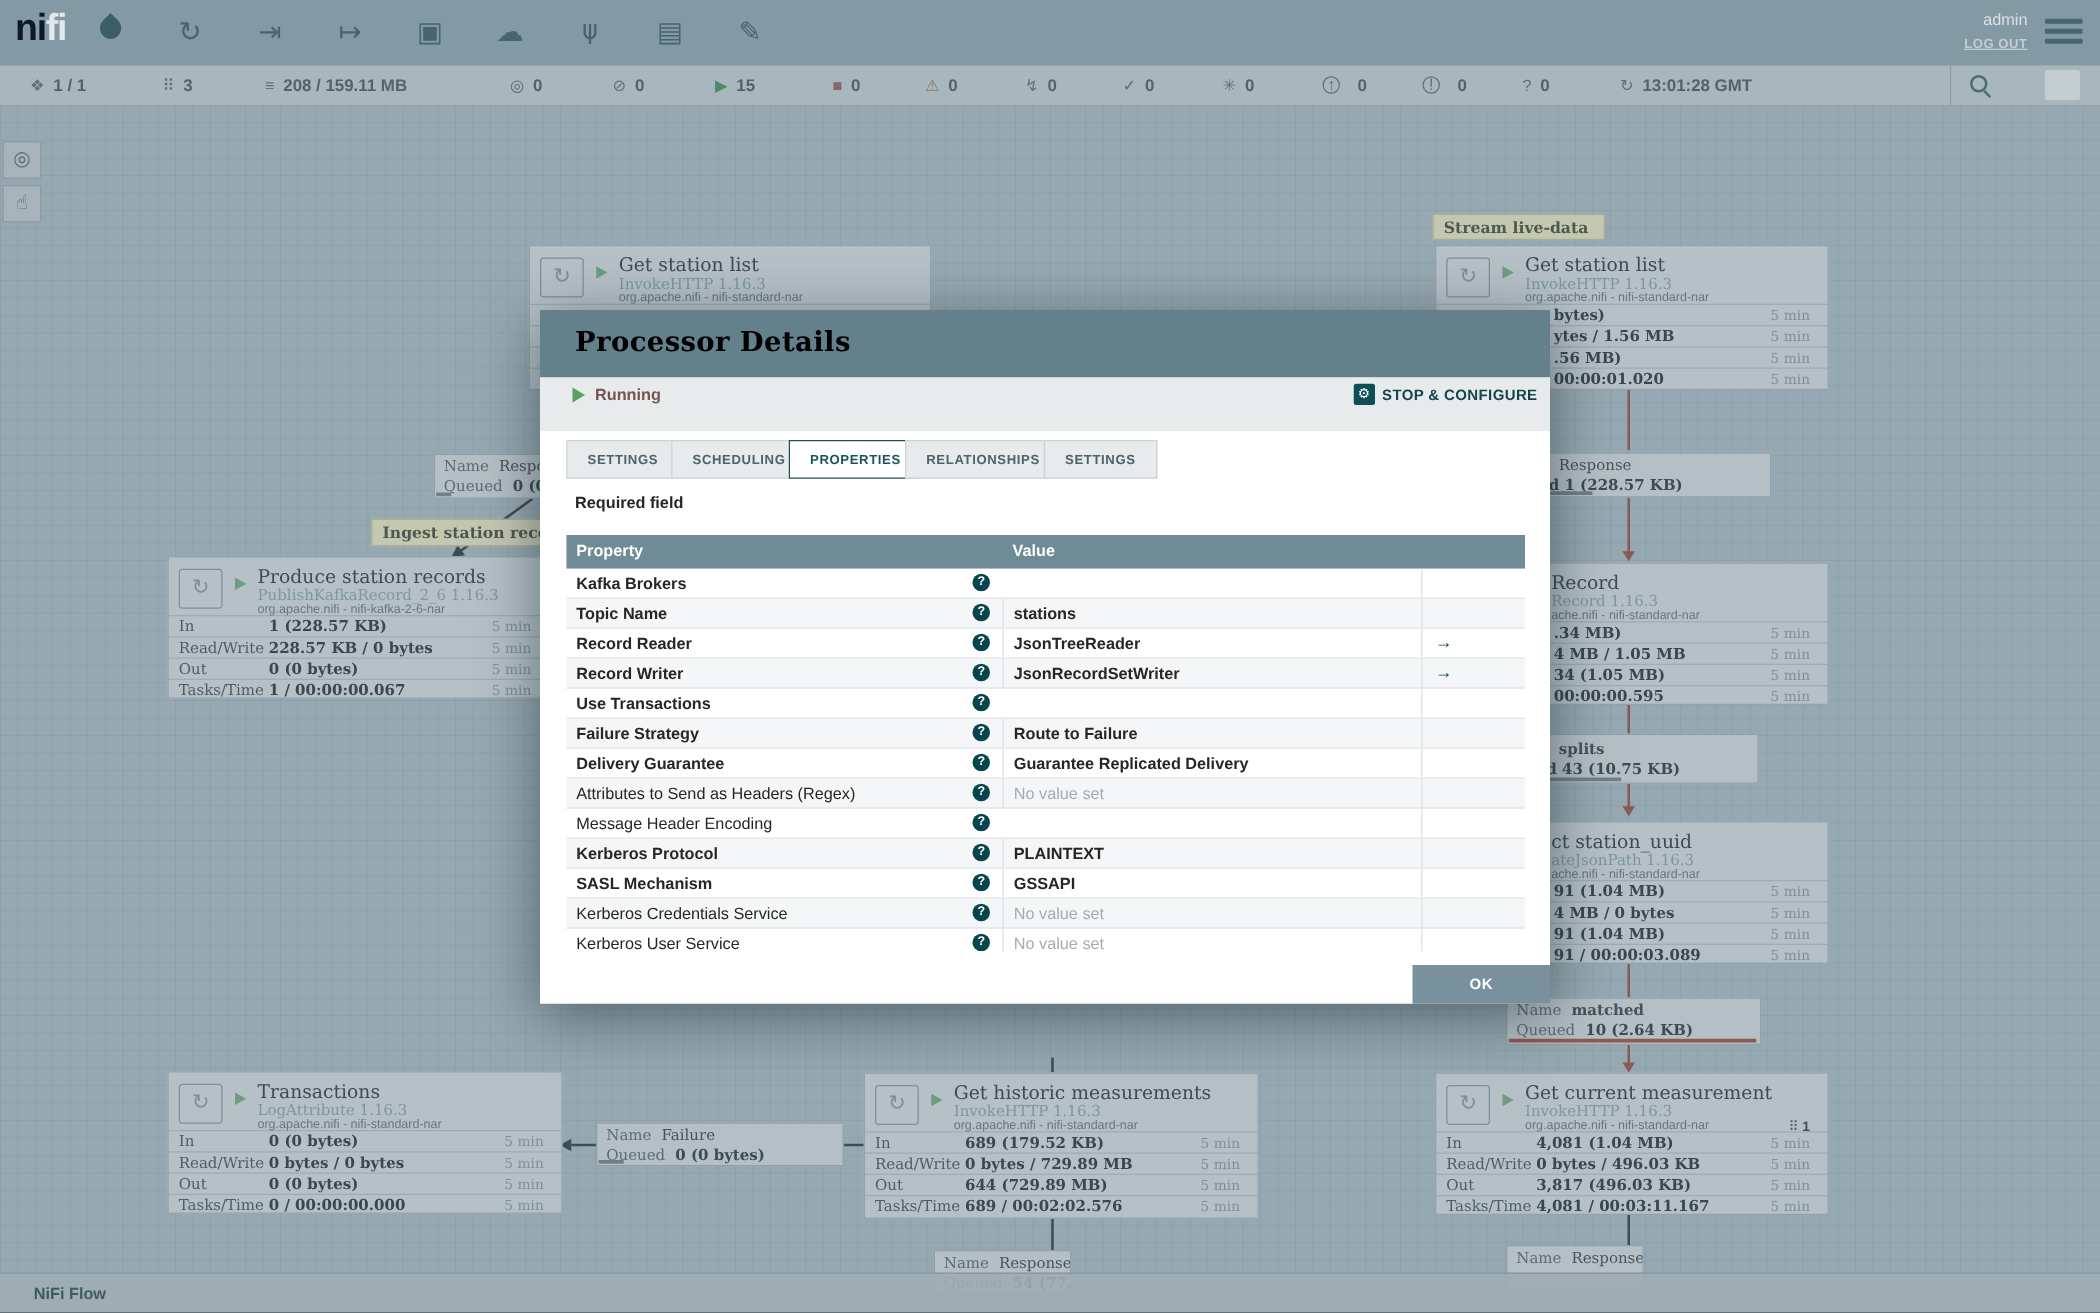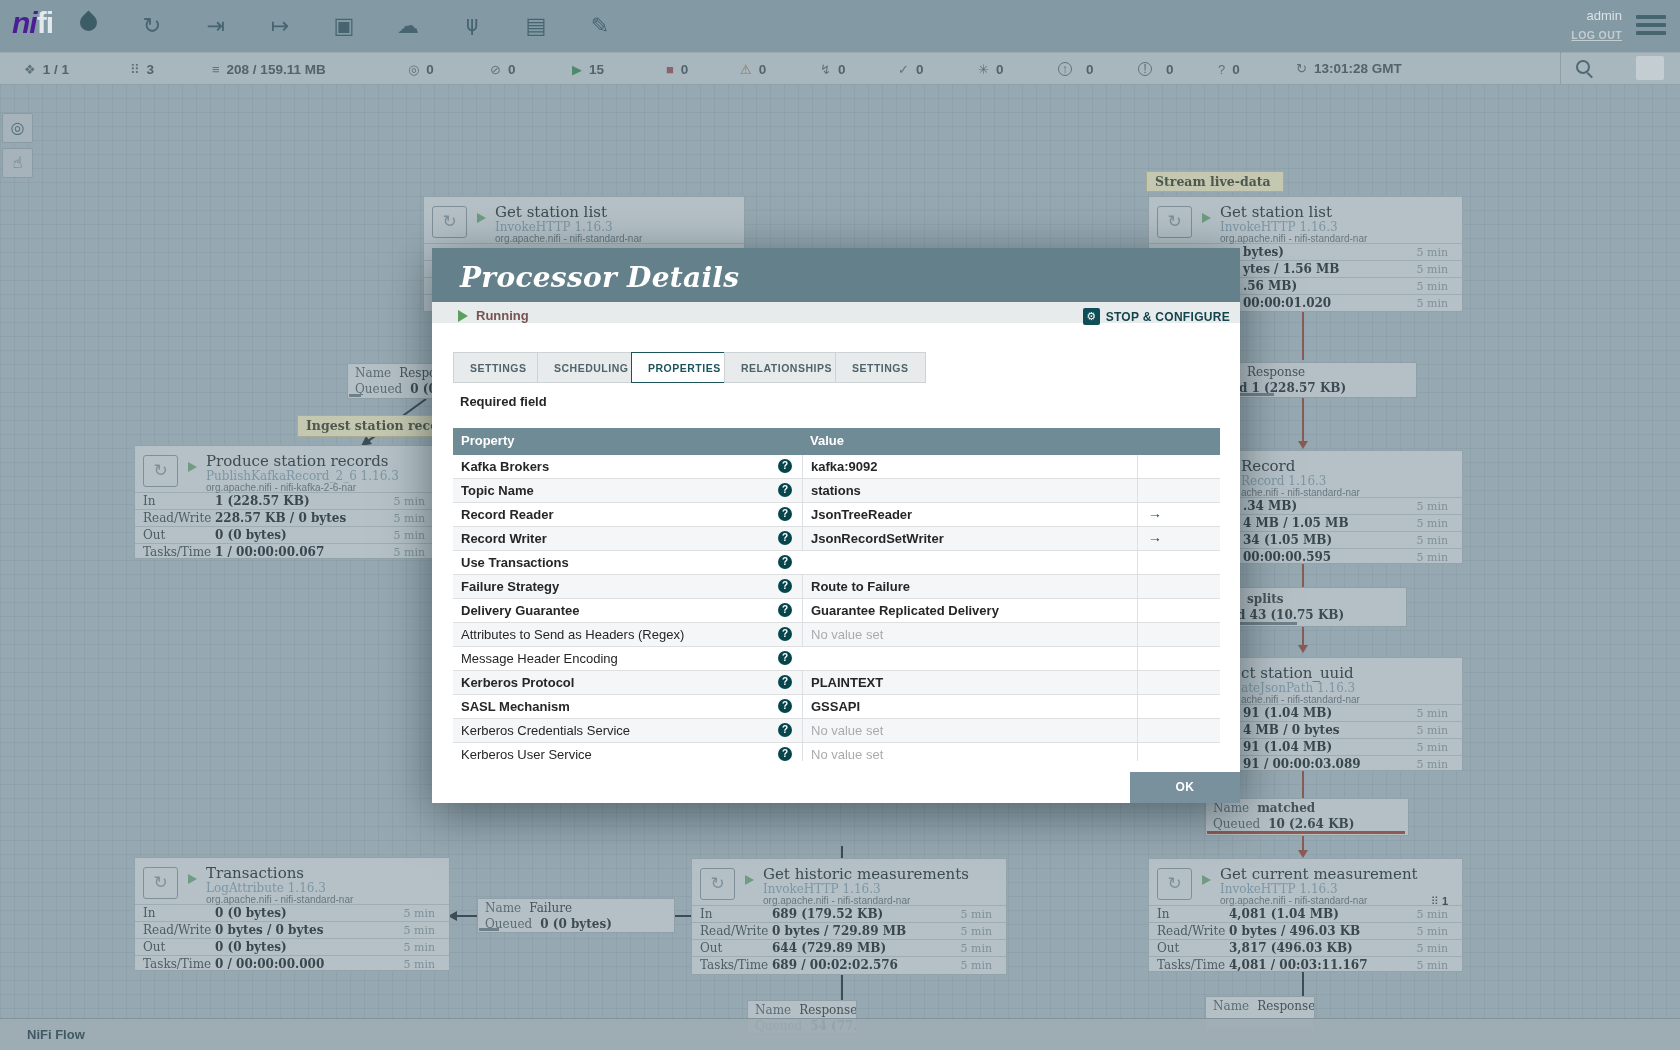--- a/index.html
+++ b/index.html
@@ -3,21 +3,21 @@
 <meta charset="utf-8">
 <style>
   html,body{margin:0;padding:0;background:#2e3a40;}
   #screen{position:relative;width:1680px;height:1050px;overflow:hidden;
     font-family:"Liberation Sans","DejaVu Sans",sans-serif;background:#96a8b1;}
   .abs{position:absolute;}
 
   
   #topbar{left:0;top:0;width:1680px;height:52px;background:#8399a4;}
   #logo{left:12px;top:6px;font-size:30px;font-weight:bold;letter-spacing:-1px;}
-  #logo .ni{color:#4c1d95;font-style:italic;} #logo .fi{color:#e2e9ec;}
+  #logo .ni{color:#0f172a;} #logo .fi{color:#e2e9ec;}
   #drop{left:80px;top:14px;width:17px;height:17px;background:#3c5d66;
     border-radius:0 50% 50% 50%;transform:rotate(45deg);}
   .tbicon{top:9px;width:40px;height:34px;color:#476570;font-size:22px;line-height:34px;text-align:center;}
   #user{right:58px;top:8px;color:#dbe2e5;font-size:13px;text-align:right;}
   #logout{right:58px;top:29px;color:#c2cdd2;font-size:10.5px;font-weight:bold;letter-spacing:.4px;text-decoration:underline;text-align:right;}
   #burger{right:14px;top:15px;width:30px;}
   #burger div{height:4px;background:#47656f;border-radius:1px;margin-bottom:4px;}
 
   
   #statusbar{left:0;top:52px;width:1680px;height:32px;background:#a8b6bd;border-top:1px solid rgba(0,0,0,.07);box-sizing:border-box;}
@@ -89,23 +89,23 @@
 
   
   #breadcrumb{left:0;top:1018px;width:1680px;height:32px;background:rgba(158,172,180,.9);
     border-top:1px solid rgba(90,110,120,.4);box-sizing:border-box;z-index:5;}
   #breadcrumb span{position:absolute;left:27px;top:8px;font-size:13px;font-weight:bold;color:#3f5a64;}
 
   
   #dialog{left:432px;top:248px;width:808px;height:555px;background:#ffffff;z-index:10;
     box-shadow:0 10px 45px rgba(10,25,32,.5);}
   #dlg-header{left:0;top:0;width:808px;height:54px;background:#64808a;}
-  #dlg-title{left:28px;top:13px;font-family:"DejaVu Serif",serif;font-size:28px;font-weight:bold;
-    color:#ffffff;letter-spacing:.3px;font-style:italic;}
-  #dlg-status{left:0;top:54px;width:808px;height:21px;background:#e7ebec;}
+  #dlg-title{left:28px;top:13px;font-family:"DejaVu Serif",serif;font-size:22px;font-weight:bold;
+    color:#000000;letter-spacing:.3px;}
+  #dlg-status{left:0;top:54px;width:808px;height:43px;background:#e7ebec;}
   #run-tri{left:26px;top:8px;width:0;height:0;border-left:10px solid #5ba05c;
     border-top:6px solid transparent;border-bottom:6px solid transparent;}
   #run-label{left:44px;top:6px;font-size:13px;font-weight:bold;color:#775351;}
   #stopcfg{right:10px;top:5px;height:18px;}
   #gearbadge{display:inline-block;width:17px;height:17px;background:#0f4e57;border-radius:2px;
     color:#fff;font-size:11px;line-height:17px;text-align:center;vertical-align:middle;margin-right:6px;}
   #stopcfg b{font-size:12px;color:#14444d;letter-spacing:.3px;vertical-align:middle;}
 
   .tab{position:absolute;top:104px;height:31px;line-height:31px;padding:0 16px;background:#e8ebec;
     border:1px solid #cdd3d5;box-sizing:border-box;font-size:10.5px;font-weight:bold;letter-spacing:.5px;
@@ -461,23 +461,20 @@
       <div class="thead">
         <span class="h1">Property</span>
         <span class="h2">Value</span>
       </div>
 
       <div class="trow req" style="top:27px">
         <div class="tc-name">
             <span class="nm">Kafka Brokers</span>
             <span class="qicon">?</span>
           </div>
-        <div class="tc-value">
-            <span>kafka:9092</span>
-          </div>
         <div class="tc-goto"></div>
       </div>
       <div class="trow req alt" style="top:51px">
         <div class="tc-name">
             <span class="nm">Topic Name</span>
             <span class="qicon">?</span>
           </div>
         <div class="tc-value">
             <span>stations</span>
           </div>

